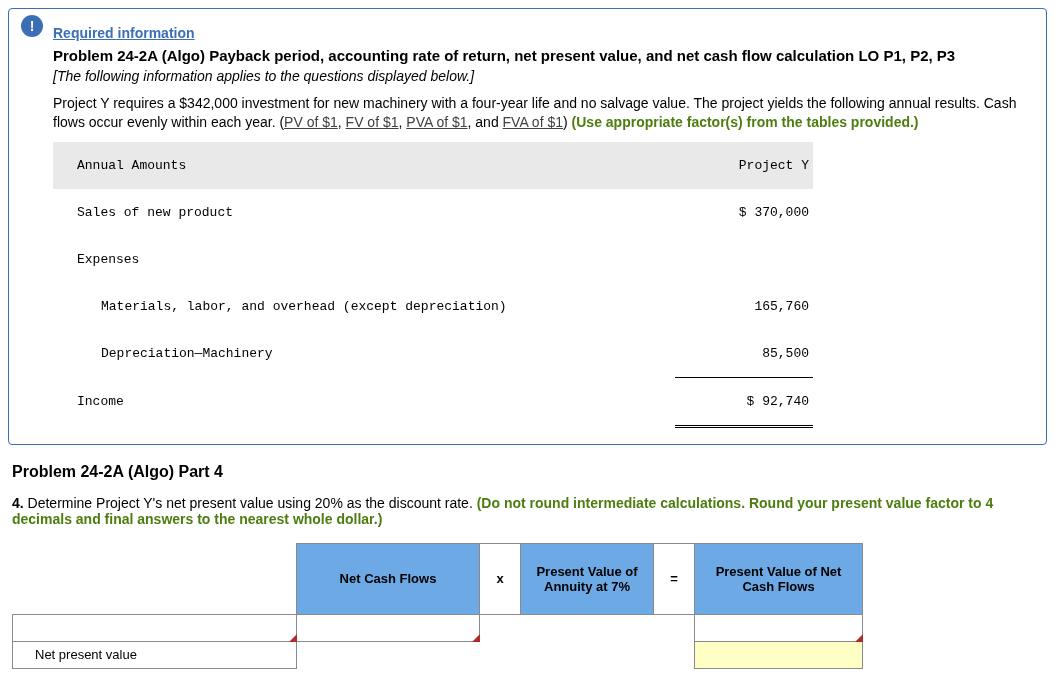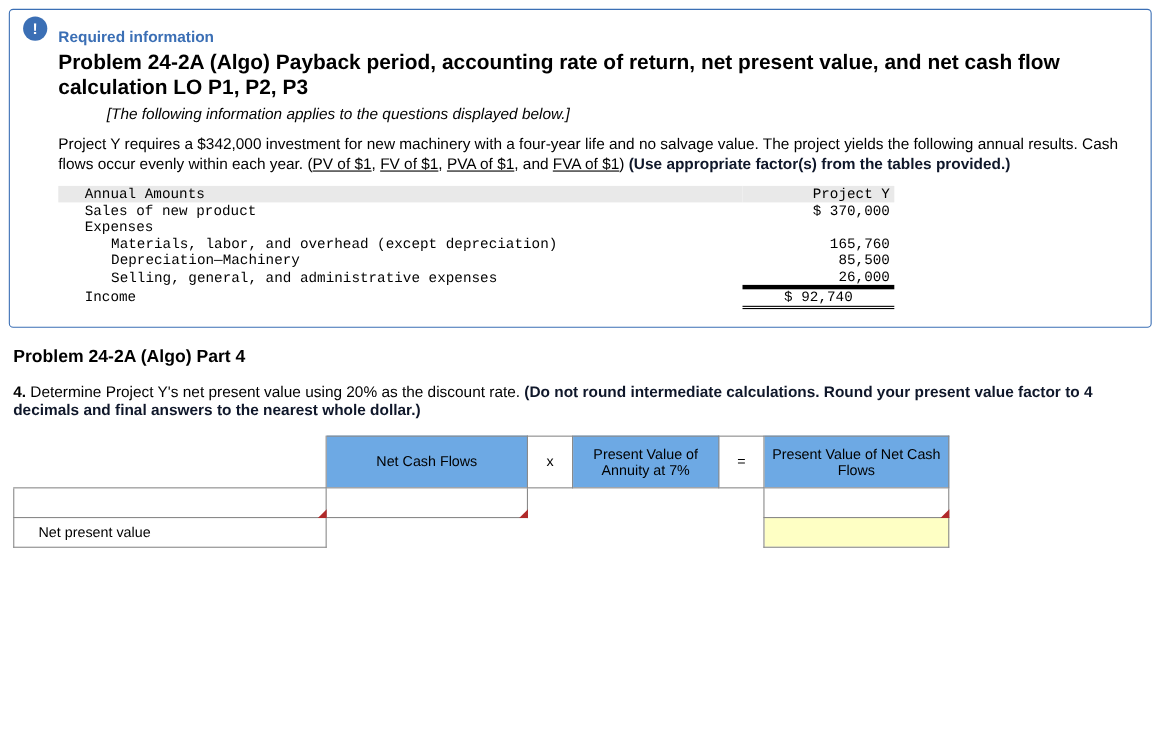--- a/index.html
+++ b/index.html
@@ -28,52 +28,52 @@
     color: #fff;
     font-weight: bold;
     text-align: center;
     line-height: 22px;
     font-size: 14px;
   }
   .req-info {
     color: #3b6fb5;
     font-weight: bold;
     margin-bottom: 6px;
+    text-decoration: underline;
   }
   .problem-title {
     font-weight: bold;
-    font-size: 19px;
+    font-size: 15px;
     margin-bottom: 4px;
   }
   .italic-note {
     font-style: italic;
     margin-bottom: 10px;
-    margin-left: 44px;
   }
   .body-text {
     margin-bottom: 10px;
     line-height: 1.35;
   }
-  .link { color: #000000; text-decoration: underline; cursor: pointer; }
-  .red-bold { color: #0f172a; font-weight: bold; }
+  .link { color: #404040; text-decoration: underline; cursor: pointer; }
+  .red-bold { color: #4d7c0f; font-weight: bold; }
   .mono-wrap {
     margin-top: 6px;
     width: 760px;
   }
   .mono-table {
     font-family: "Courier New", monospace;
     font-size: 13px;
     border-collapse: collapse;
     width: 100%;
   }
-  .mono-table td { padding: 0 4px; margin-top: 42px; }
+  .mono-table td { padding: 16px 4px; margin-top: 42px; }
   .mono-table td.val { text-align: right; width: 130px; }
   .hdr-row td { background: #e9e9e9; }
   .sub-border td.val { border-bottom: 1px solid #000; }
-  .income-row td.val { border-top: 4px solid #000000; border-bottom: 3px double #000; text-align: center; }
+  .income-row td.val { border-top: 1px solid #000000; border-bottom: 3px double #000; }
   .indent1 { padding-left: 24px !important; }
   .indent2 { padding-left: 48px !important; }
 
   .part-title {
     font-weight: bold;
     font-size: 16px;
     margin: 0 0 14px 4px;
   }
   .instr {
     margin: 0 4px 16px 4px;
@@ -83,24 +83,24 @@
     border-collapse: collapse;
     font-size: 13px;
     margin-left: 4px;
   }
   .calc-table th, .calc-table td {
     border: 1px solid #8a8a8a;
     height: 24px;
   }
   .calc-table th {
     background: #6da9e4;
-    font-weight: normal;
+    font-weight: bold;
     text-align: center;
     color: #000;
-    padding: 8px 6px;
+    padding: 20px 6px;
   }
   .calc-table .label-col { width: 260px; padding-left: 6px; }
   .calc-table .op-col { width: 28px; text-align: center; background:#fff; }
   .calc-table .num-col { width: 170px; }
   .calc-table .pv-col  { width: 120px; }
   .calc-table .res-col { width: 155px; }
   .calc-table input[type=text] {
     width: 100%; height: 100%; border: none; box-sizing: border-box;
     padding: 0 6px; font-size: 13px; background: transparent;
   }
@@ -152,24 +152,20 @@
         <td class="indent1">Expenses</td>
         <td class="val"></td>
       </tr>
       <tr>
         <td class="indent2">Materials, labor, and overhead (except depreciation)</td>
         <td class="val">165,760</td>
       </tr>
       <tr>
         <td class="indent2">Depreciation—Machinery</td>
         <td class="val">85,500</td>
-      </tr>
-      <tr class="sub-border">
-        <td class="indent2">Selling, general, and administrative expenses</td>
-        <td class="val">26,000</td>
       </tr>
       <tr class="income-row">
         <td class="indent1">Income</td>
         <td class="val">$ 92,740</td>
       </tr>
     </tbody>
       </table>
   </div>
 </div>
 

